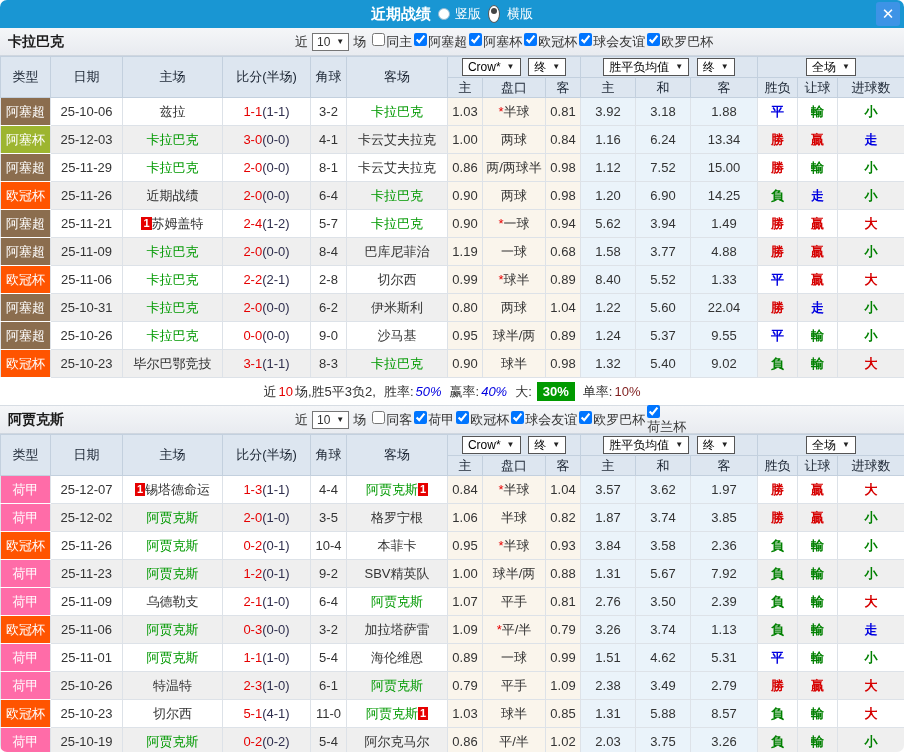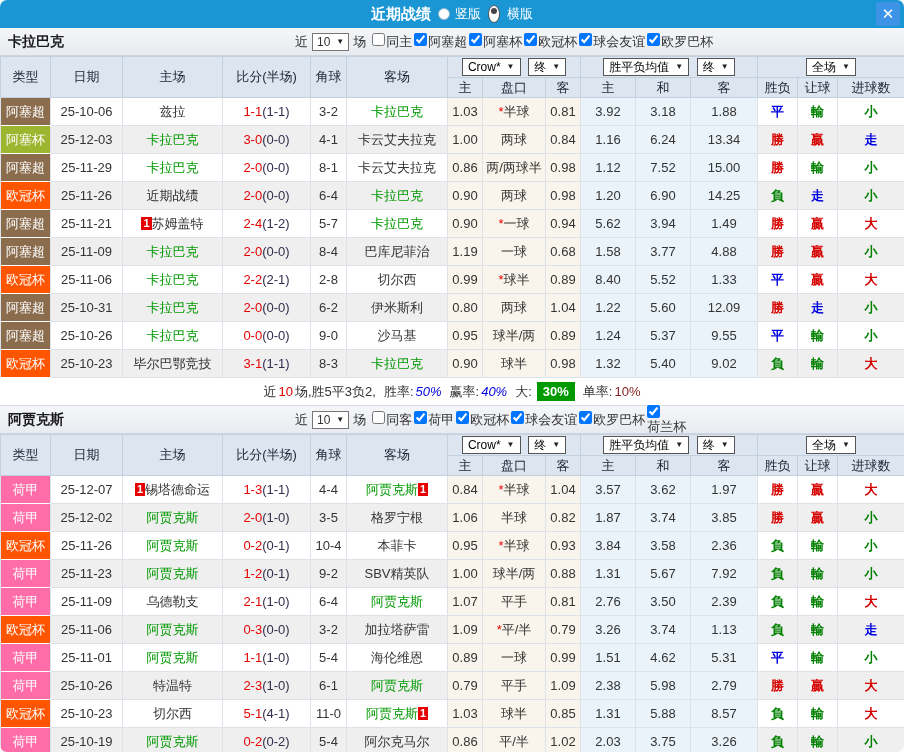--- a/index.html
+++ b/index.html
@@ -294,21 +294,21 @@
           <td>25-10-31</td>
           <td><span class="tg">卡拉巴克</span></td>
           <td><span class="score-main">2-0</span><span class="score-half">(0-0)</span></td>
           <td>6-2</td>
           <td><span>伊米斯利</span></td>
           <td class="hcap-col">0.80</td>
           <td class="hcap-col">两球</td>
           <td class="hcap-col">1.04</td>
           <td class="avg-col">1.22</td>
           <td class="avg-col">5.60</td>
-          <td class="avg-col">12.09</td>
+          <td class="avg-col">22.04</td>
           <td class="c-red">勝</td>
           <td class="c-blue">走</td>
           <td class="c-green">小</td>
         </tr>
         <tr>
           <td class="league" style="background: rgb(139, 109, 78);">阿塞超</td>
           <td>25-10-26</td>
           <td><span class="tg">卡拉巴克</span></td>
           <td><span class="score-main">0-0</span><span class="score-half">(0-0)</span></td>
           <td>9-0</td>
@@ -584,21 +584,21 @@
           <td class="league" style="background: rgb(255, 108, 168);">荷甲</td>
           <td>25-10-26</td>
           <td><span>特温特</span></td>
           <td><span class="score-main">2-3</span><span class="score-half">(1-0)</span></td>
           <td>6-1</td>
           <td><span class="tg">阿贾克斯</span></td>
           <td class="hcap-col">0.79</td>
           <td class="hcap-col">平手</td>
           <td class="hcap-col">1.09</td>
           <td class="avg-col">2.38</td>
-          <td class="avg-col">5.98</td>
+          <td class="avg-col">3.49</td>
           <td class="avg-col">2.79</td>
           <td class="c-red">勝</td>
           <td class="c-red">贏</td>
           <td class="c-red">大</td>
         </tr>
         <tr>
           <td class="league" style="background: rgb(255, 84, 0);">欧冠杯</td>
           <td>25-10-23</td>
           <td><span>切尔西</span></td>
           <td><span class="score-main">5-1</span><span class="score-half">(4-1)</span></td>

